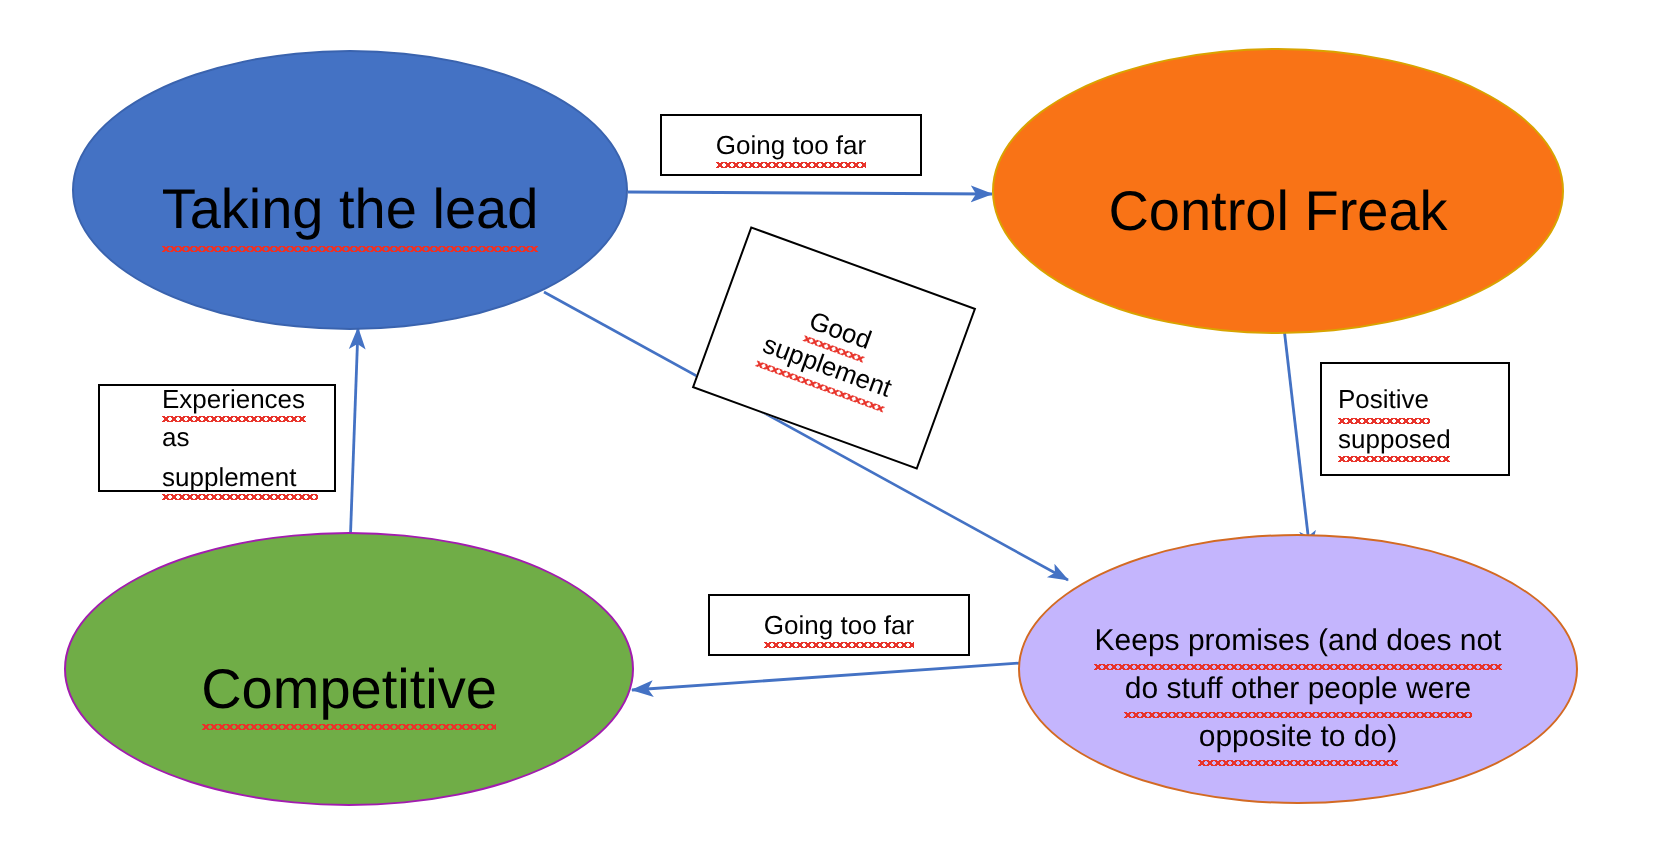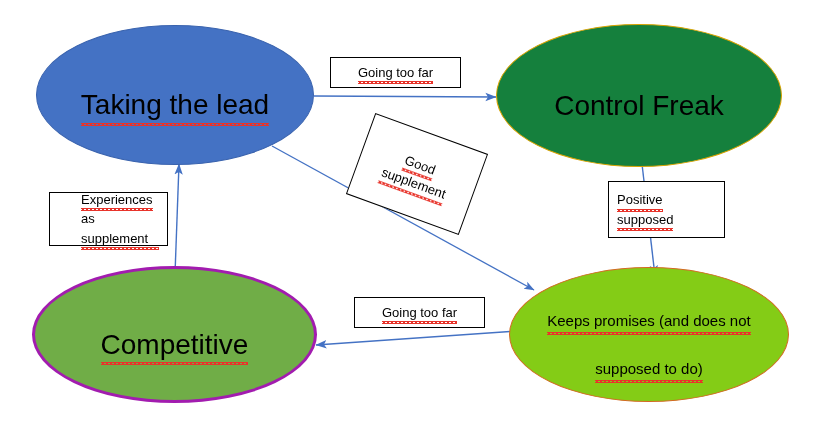--- a/index.html
+++ b/index.html
@@ -42,33 +42,33 @@
     margin-top: 21px;
   }
   .node-taking-lead {
     left: 36px; top: 25px; width: 278px; height: 140px;
     background: #4472C4;
     border: 1px solid #3a63ae;
   }
   .node-taking-lead .node-label { font-size: 28px; }
   .node-control-freak {
     left: 496px; top: 24px; width: 286px; height: 143px;
-    background: #15803d;
+    background: #f97316;
     border: 1px solid #d9a300;
   }
   .node-control-freak .node-label { font-size: 28px; }
   .node-competitive {
     left: 32px; top: 266px; width: 285px; height: 137px;
     background: #70AD47;
-    border: 3px solid #a21caf;
+    border: 1px solid #a21caf;
   }
   .node-competitive .node-label { font-size: 28px; }
   .node-keeps-promises {
     left: 509px; top: 267px; width: 280px; height: 135px;
-    background: #84cc16;
+    background: #c4b5fd;
     border: 1px solid #d36a23;
   }
   .node-keeps-promises .node-label { font-size: 15px; line-height: 1.62; }
 
   .spell {
     position: relative;
     display: inline-block;
   }
   .spell::after {
     content: "";
@@ -110,21 +110,21 @@
     align-items: center;
     text-align: center;
   }
   .lb-experiences {
     left: 49px; top: 192px; width: 119px; height: 54px;
     align-items: flex-start;
     text-align: left;
     padding-left: 23px;
   }
   .lb-positive {
-    left: 608px; top: 181px; width: 117px; height: 57px;
+    left: 660px; top: 181px; width: 95px; height: 57px;
     align-items: flex-start;
     text-align: left;
   }
   .lb-going-far-bottom {
     left: 354px; top: 297px; width: 131px; height: 31px;
     align-items: center;
   }
 </style>
 </head>
 <body>
@@ -155,21 +155,21 @@
 
   <div class="node node-control-freak">
     <span class="node-label">Control Freak</span>
   </div>
 
   <div class="node node-competitive">
     <span class="node-label"><span class="spell">Competitive</span></span>
   </div>
 
   <div class="node node-keeps-promises">
-    <span class="node-label"><span class="spell">Keeps promises (and does not</span><br><br><span class="spell">supposed to do)</span></span>
+    <span class="node-label"><span class="spell">Keeps promises (and does not</span><br><span class="spell">do stuff other people were</span><br><span class="spell">opposite to do)</span></span>
   </div>
 
   <div class="label-box lb-going-far-top">
     <span class="ltxt"><span class="spell">Going too far</span></span>
   </div>
 
   <div class="label-box lb-good-supplement">
     <span class="ltxt"><span class="spell">Good</span><br><span class="spell">supplement</span></span>
   </div>
 

